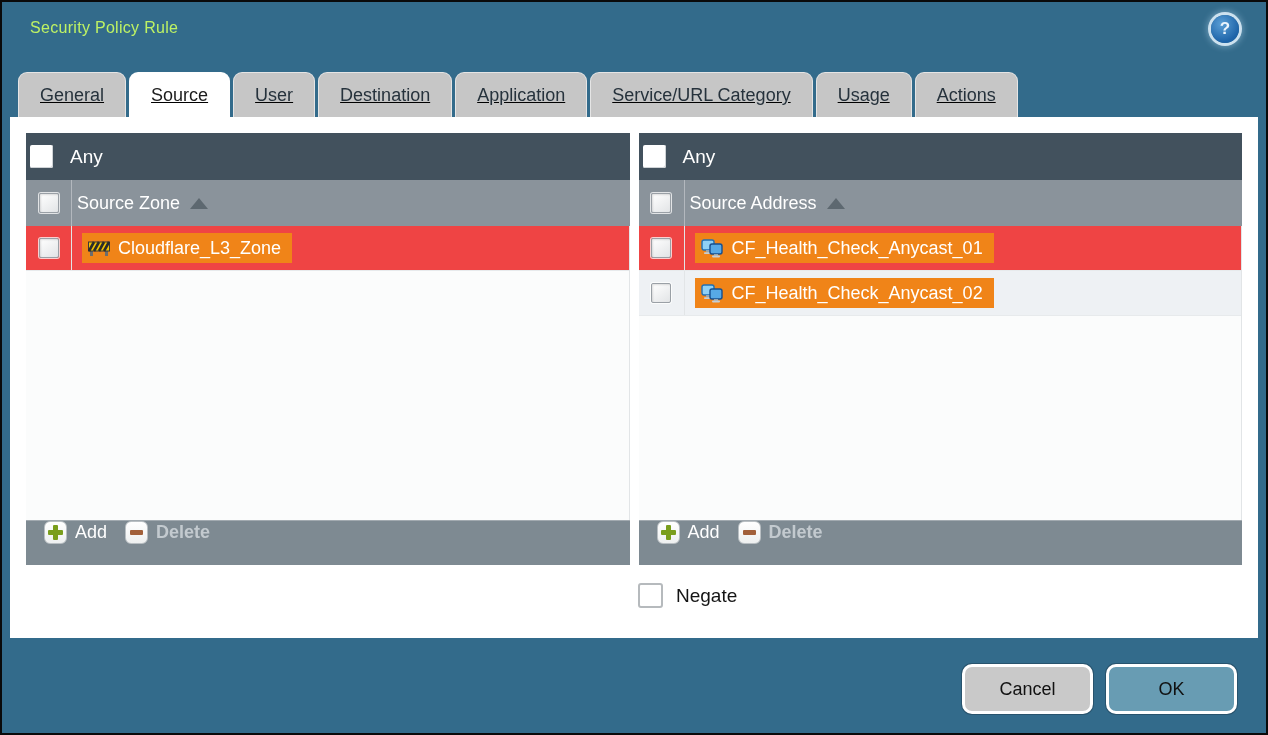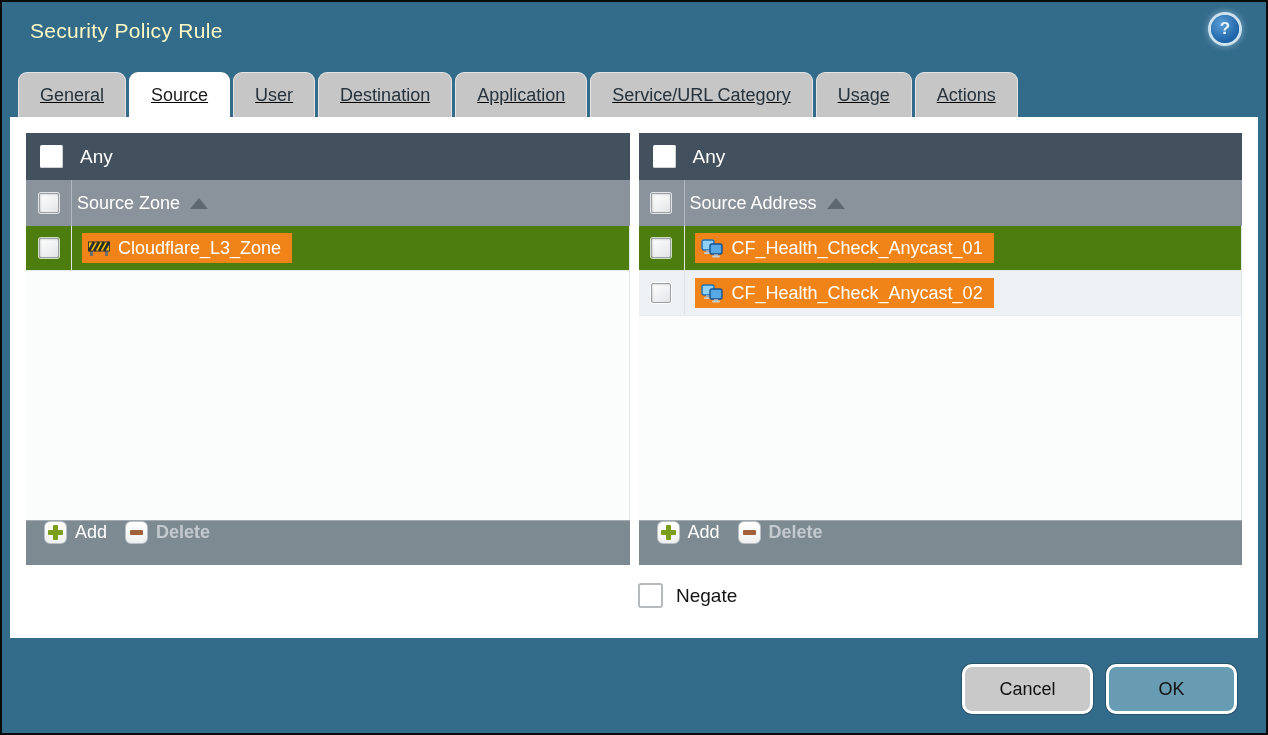--- a/index.html
+++ b/index.html
@@ -15,22 +15,22 @@
     position: relative;
     overflow: hidden;
   }
   
   .titlebar {
     height: 64px;
     position: relative;
     padding: 17px 0 0 28px;
   }
   .title {
-    color: #fef9c3;
-    font-size: 21px;
+    color: #bef264;
+    font-size: 16px;
     letter-spacing: 0.3px;
   }
   .help-icon {
     position: absolute;
     top: 13px; right: 27px;
     width: 28px; height: 28px;
     border-radius: 50%;
     background: radial-gradient(circle at 38% 32%, #5a9fd6, #1d63a8 70%);
     box-shadow: 0 0 0 3px rgba(225,240,250,0.85), 0 0 6px 4px rgba(180,215,240,0.45);
     color: #eaf4fc;
@@ -74,21 +74,21 @@
     flex: 1;
     height: 432px;
     display: flex;
     flex-direction: column;
   }
   .any-header {
     background: #42515d;
     height: 47px;
     flex: 0 0 47px;
     display: flex; align-items: center;
-    padding-left: 14px; gap: 17px;
+    padding-left: 4px; gap: 17px;
     color: #fff; font-size: 19px;
   }
   .any-checkbox {
     width: 23px; height: 23px;
     background: #fff;
     border-radius: 2px;
     box-shadow: inset -1px -1px 0 #cfd3d6;
     cursor: pointer;
   }
   .col-header {
@@ -122,21 +122,21 @@
   .list {
     flex: 1 1 auto;
     background: #fbfcfc;
     border-right: 1px solid #e2e5e7;
     overflow: hidden;
   }
   .row {
     height: 45px;
     display: flex; align-items: center;
     border-bottom: 1px solid #e7eaec;
-    background: #4d7c0f;
+    background: #ef4444;
   }
   .row:nth-child(2) { background: #eef1f4; }
   .row .cb-cell { border-right: 1px solid #e2e5e7; }
   .chip {
     background: #f08418;
     color: #fff;
     display: flex; align-items: center; gap: 8px;
     height: 30px;
     padding: 0 11px 0 6px;
     margin-left: 10px;

